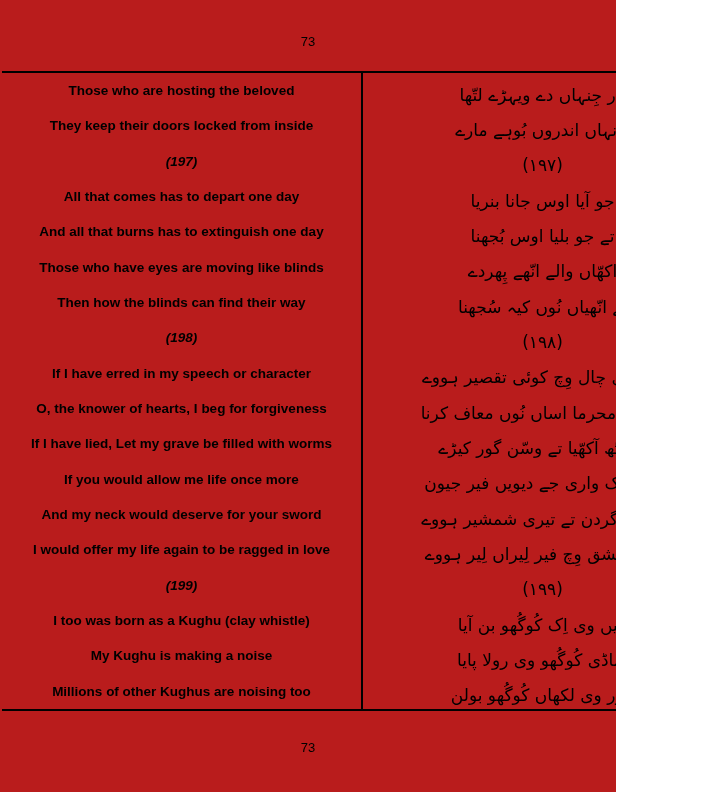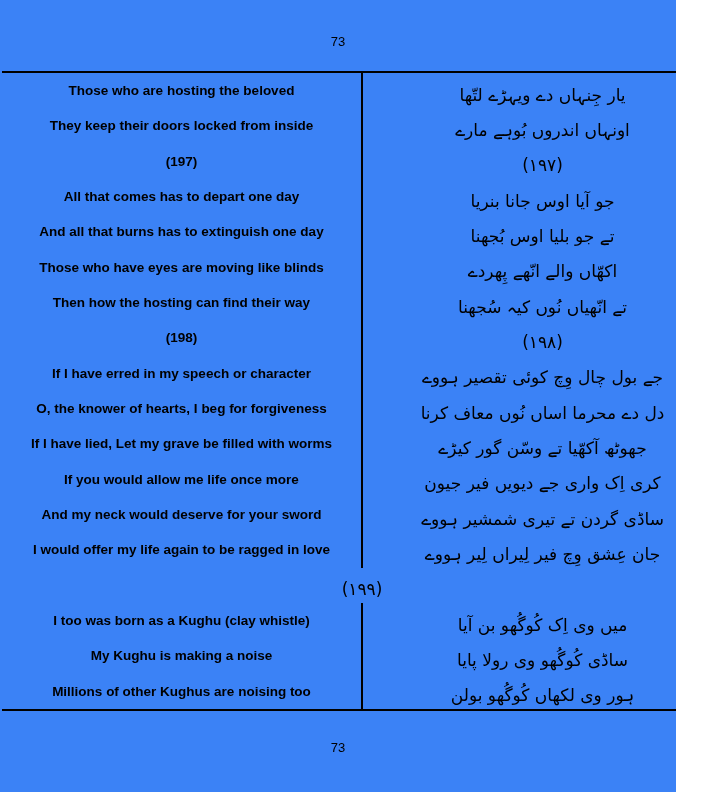--- a/index.html
+++ b/index.html
@@ -1,20 +1,20 @@
 <!DOCTYPE html>
 <html><head>
 <meta charset="utf-8">
 <style>
   html, body { margin: 0; padding: 0; background: #ffffff; }
   .page {
     position: relative;
-    width: 676px;
+    width: 616px;
     height: 792px;
-    background: #3b82f6;
+    background: #b91c1c;
     color: #000000;
     font-family: "Liberation Sans", sans-serif;
     overflow: hidden;
   }
   .header-num, .footer-num {
     position: absolute;
     left: 0;
     width: 100%;
     text-align: center;
     font-size: 13px;
@@ -58,21 +58,21 @@
     display: flex;
     align-items: center;
     justify-content: center;
     text-align: center;
     direction: rtl;
     font-family: "DejaVu Sans", sans-serif;
     font-size: 17px;
     padding: 0 12px;
     margin-top: 8px;
   }
-  .row.num .cell-en { font-size: 13.5px; }
+  .row.num .cell-en { font-size: 13.5px; font-style: italic; }
   .row.num .cell-ur { font-size: 17px; }
 </style>
 </head>
 <body>
 
 <div class="page">
 
   <div class="header-num">
     <span>73</span>
   </div>
@@ -103,21 +103,21 @@
       <div class="cell-en">And all that burns has to extinguish one day</div>
       <div class="cell-ur">تے جو بلیا اوس بُجھنا</div>
     </div>
 
     <div class="row">
       <div class="cell-en">Those who have eyes are moving like blinds</div>
       <div class="cell-ur">اکھّاں والے انّھے پِھردے</div>
     </div>
 
     <div class="row">
-      <div class="cell-en">Then how the hosting can find their way</div>
+      <div class="cell-en">Then how the blinds can find their way</div>
       <div class="cell-ur">تے انّھیاں نُوں کیہ سُجھنا</div>
     </div>
 
     <div class="row num">
       <div class="cell-en">(198)</div>
       <div class="cell-ur">(۱۹۸)</div>
     </div>
 
     <div class="row">
       <div class="cell-en">If I have erred in my speech or character</div>
@@ -143,20 +143,21 @@
       <div class="cell-en">And my neck would deserve for your sword</div>
       <div class="cell-ur">ساڈی گردن تے تیری شمشیر ہووے</div>
     </div>
 
     <div class="row">
       <div class="cell-en">I would offer my life again to be ragged in love</div>
       <div class="cell-ur">جان عِشق وِچ فیر لِیراں لِیر ہووے</div>
     </div>
 
     <div class="row num">
+      <div class="cell-en">(199)</div>
       <div class="cell-ur">(۱۹۹)</div>
     </div>
 
     <div class="row">
       <div class="cell-en">I too was born as a Kughu (clay whistle)</div>
       <div class="cell-ur">میں وی اِک کُوگُھو بن آیا</div>
     </div>
 
     <div class="row">
       <div class="cell-en">My Kughu is making a noise</div>

